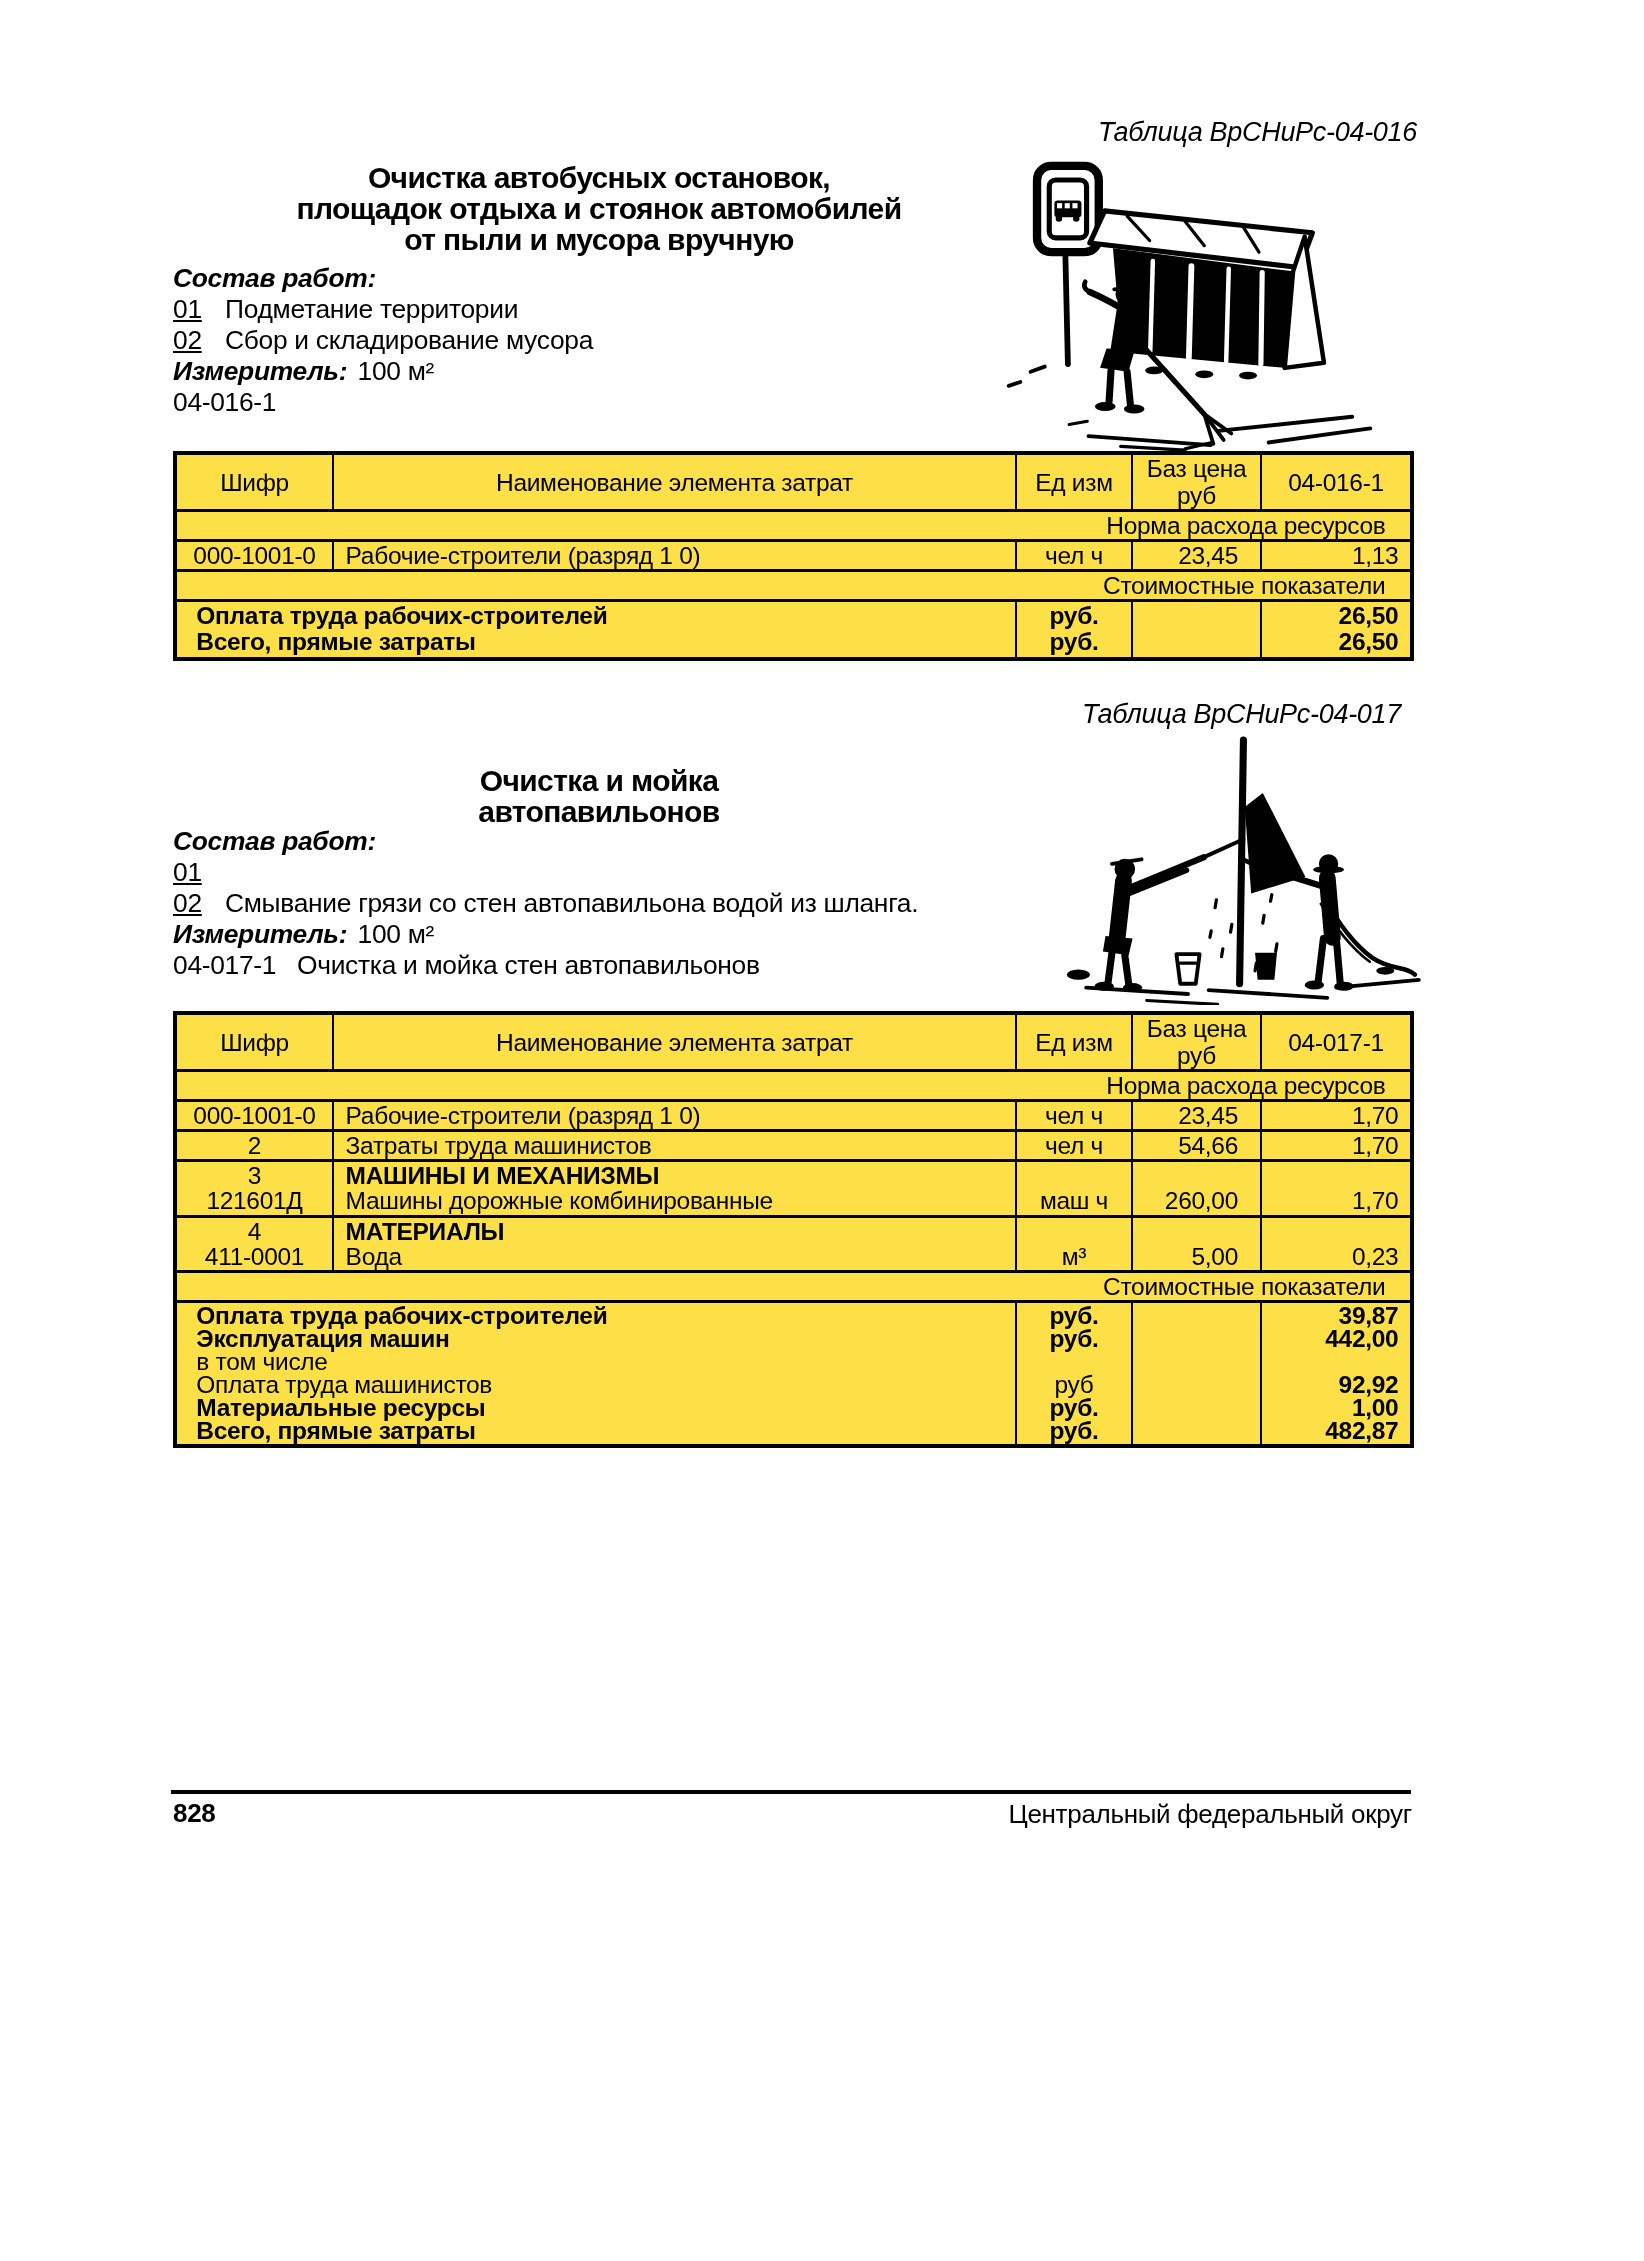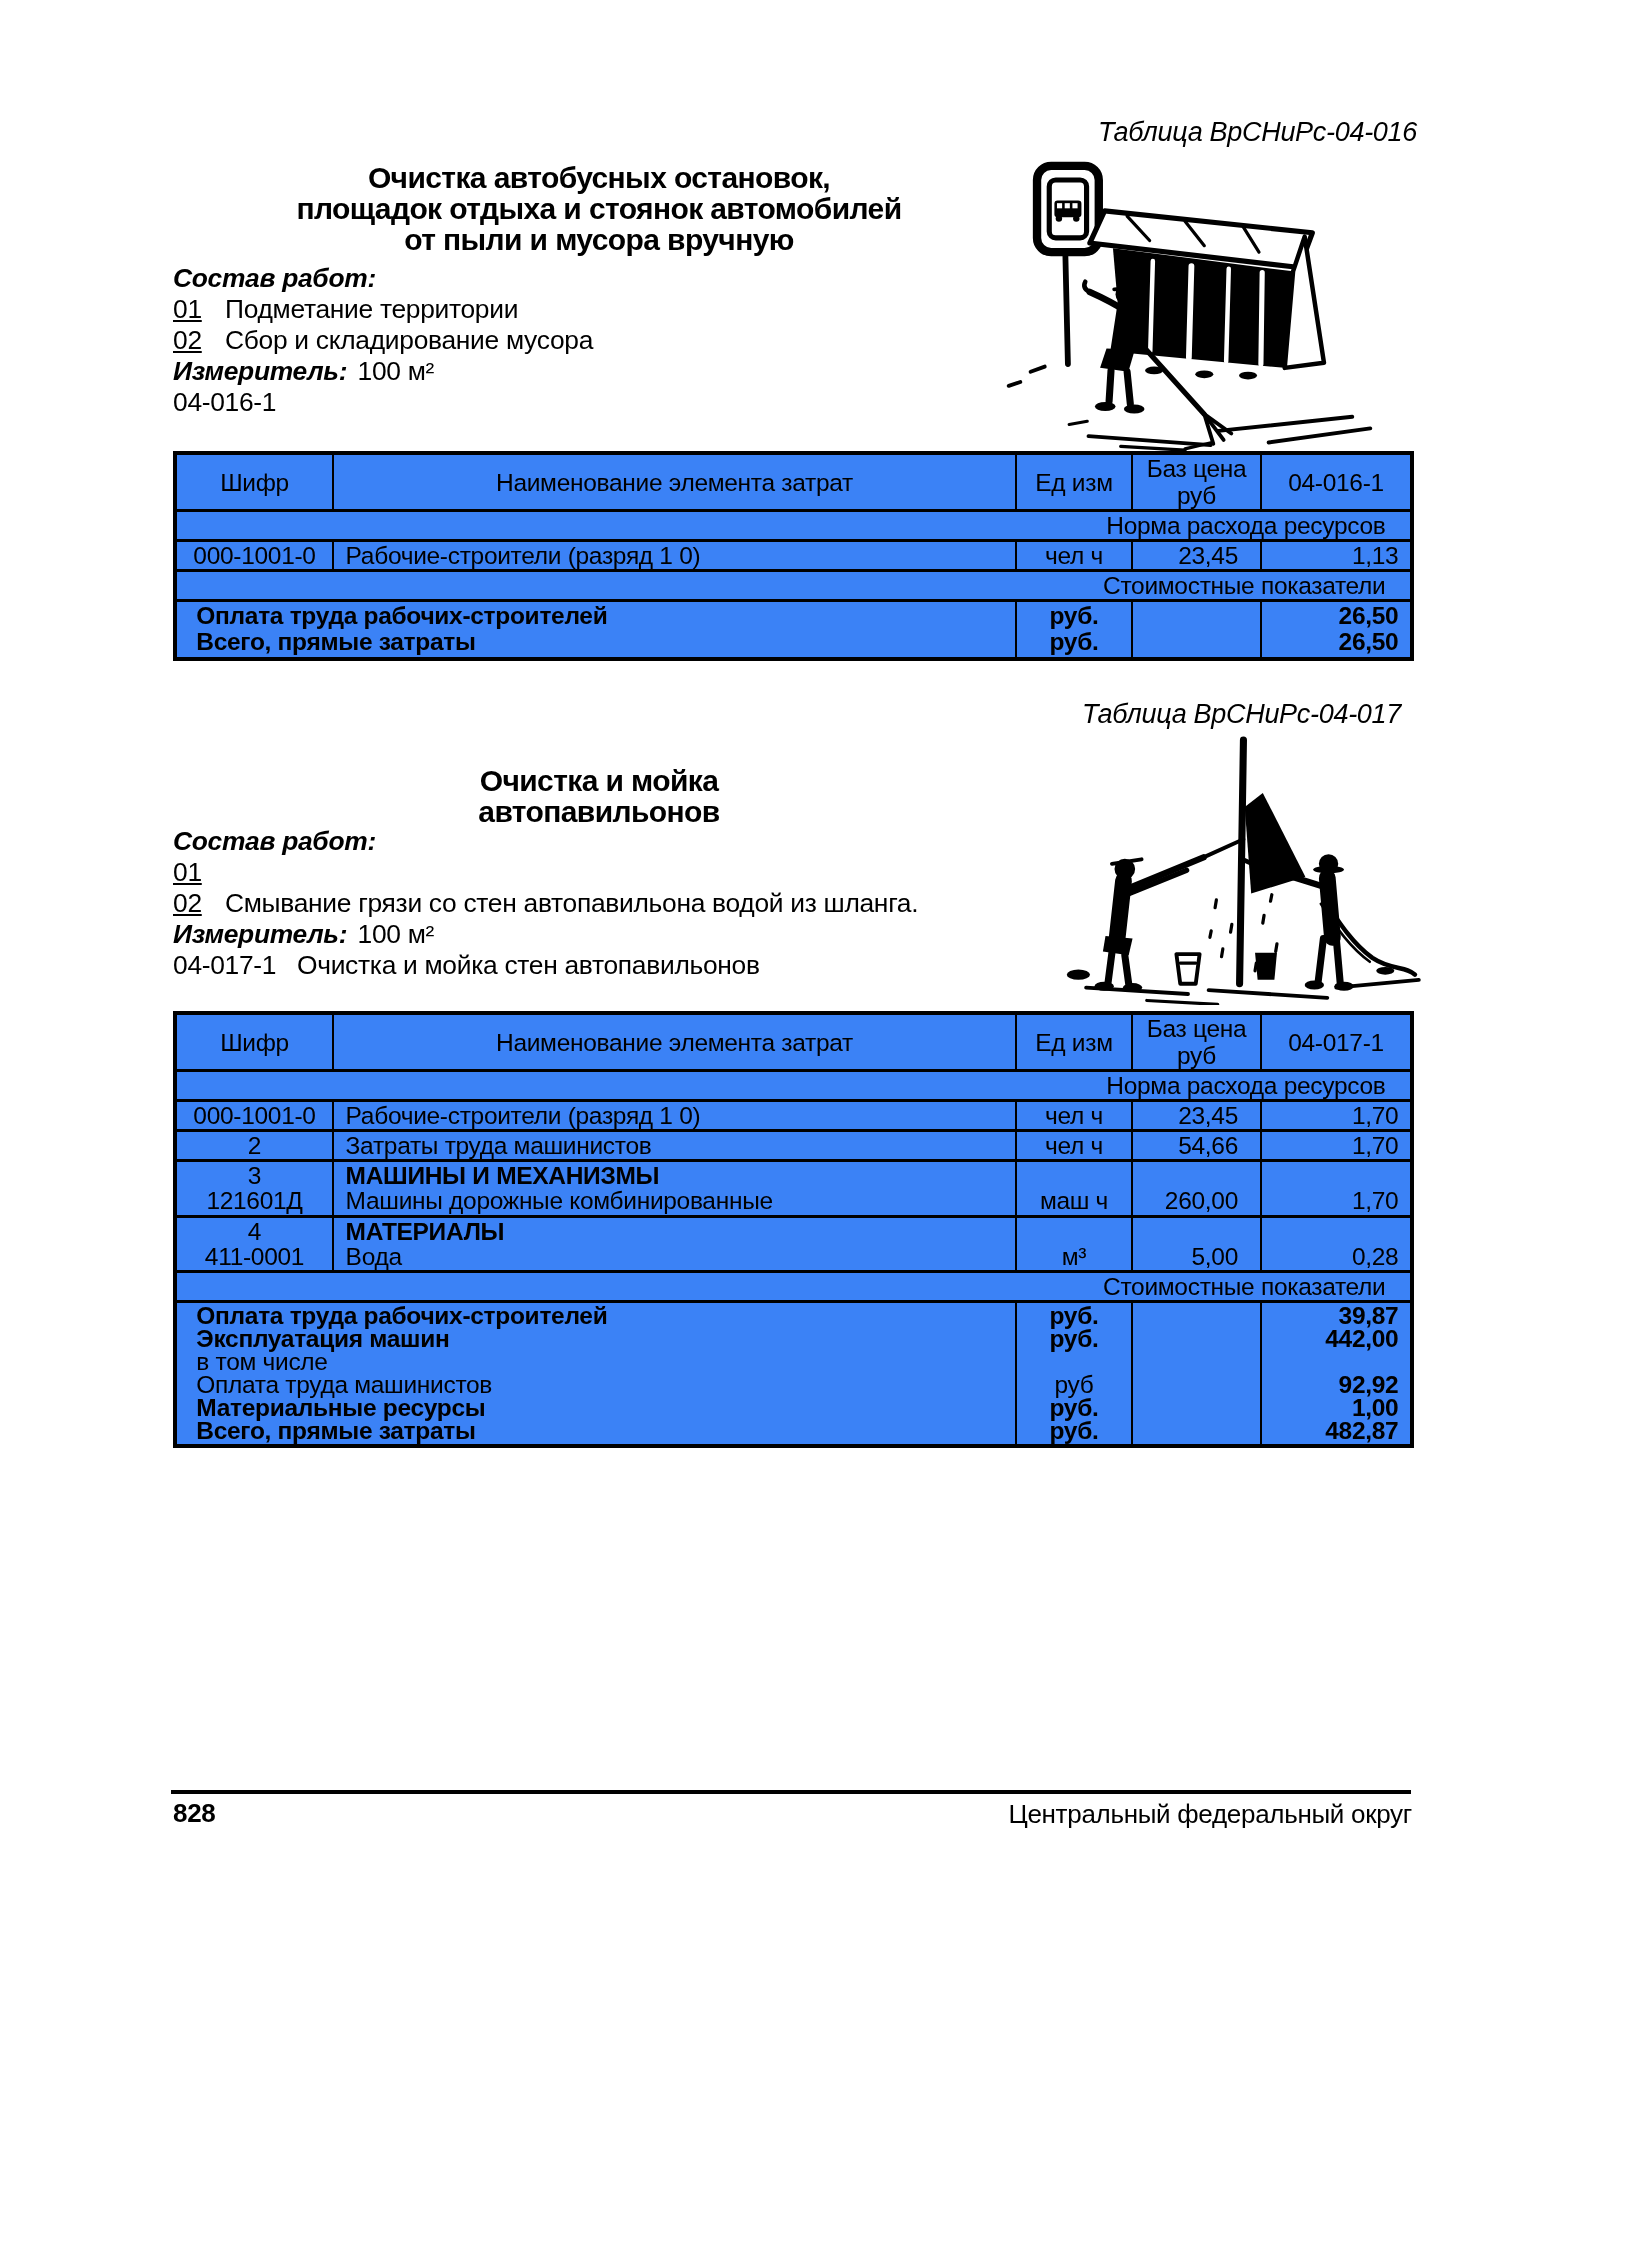--- a/index.html
+++ b/index.html
@@ -16,21 +16,21 @@
   .bi{font-weight:bold;font-style:italic;}
   .wrow{display:flex;}
   .wnum{width:52px;flex:none;text-decoration:underline;}
   .wtext{white-space:pre-line;}
   .mrow{display:flex;}
   .mlabel{margin-right:10.3px;}
   .nrow{display:flex;}
   .ncode{width:124px;flex:none;}
   .ntext{white-space:pre-line;}
   
-  table.spec{border-collapse:collapse;table-layout:fixed;width:1237px;background:#3b82f6;}
+  table.spec{border-collapse:collapse;table-layout:fixed;width:1237px;background:#fde047;}
   table.spec td{border:2.6px solid #000;border-top-width:3.9px;border-bottom-width:3.9px;
     font-size:24.5px;line-height:27px;padding:0 9px;vertical-align:middle;overflow:hidden;}
   table.spec{border:4.5px solid #000;}
   tr.hdr td{height:49px;text-align:center;}
   .pre{white-space:pre-line;line-height:26px;margin-left:22px;}
   tr.band td{text-align:right;padding-right:24.5px;height:26px;}
   tr.data td{height:27px;}
   .c{text-align:center;}
   .l{text-align:left;padding-left:11.6px !important;}
   .r{text-align:right;}
@@ -333,21 +333,21 @@
     <td class="c">
       <div class="ln2"></div>
       <div class="ln2">м³</div>
     </td>
     <td class="r pb">
       <div class="ln2"></div>
       <div class="ln2">5,00</div>
     </td>
     <td class="r val">
       <div class="ln2"></div>
-      <div class="ln2">0,28</div>
+      <div class="ln2">0,23</div>
     </td>
   </tr>
   <tr class="band">
     <td colspan="5">Стоимостные показатели</td>
   </tr>
   <tr class="cost">
     <td colspan="2" class="costlbl">
       <div class="ln6 b">Оплата труда рабочих-строителей</div>
       <div class="ln6 b">Эксплуатация машин</div>
       <div class="ln6">в том числе</div>

